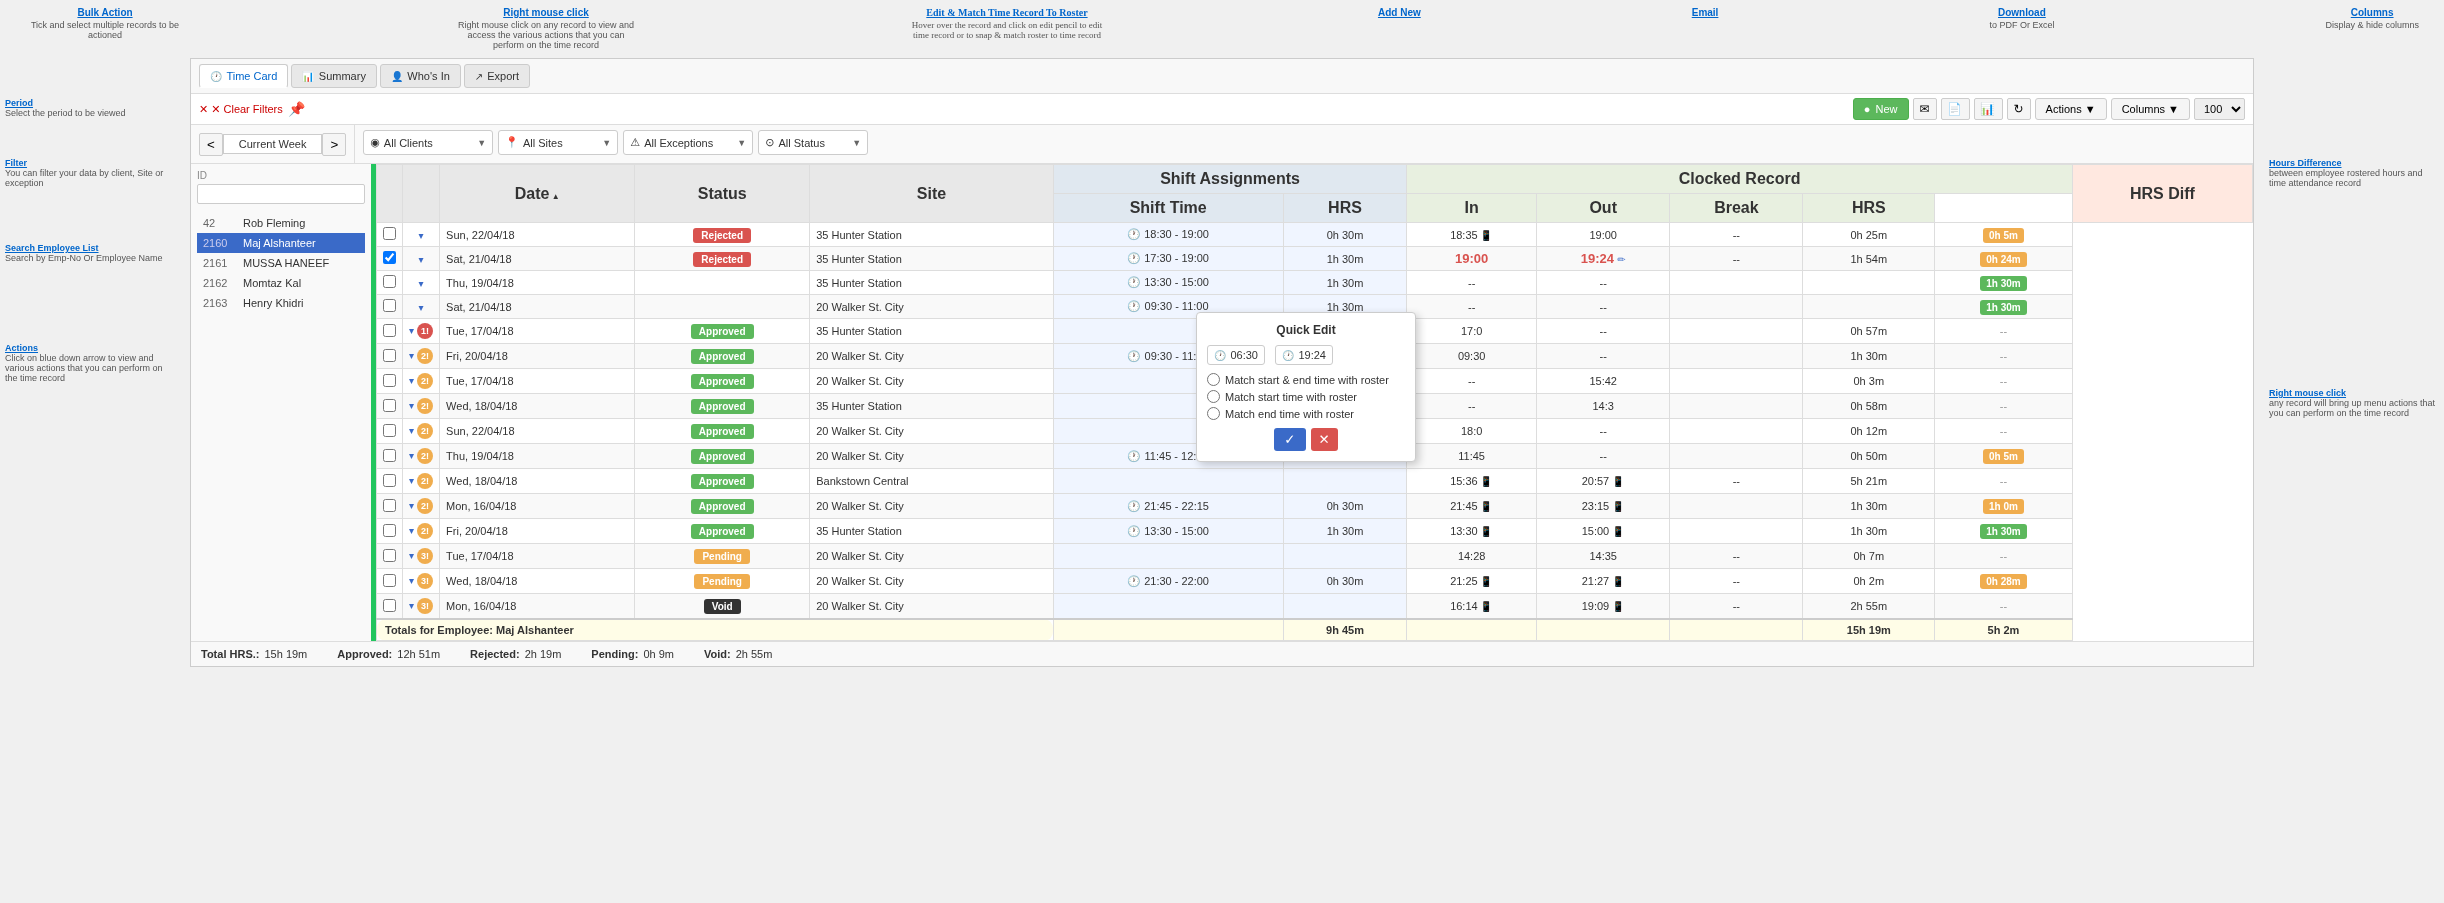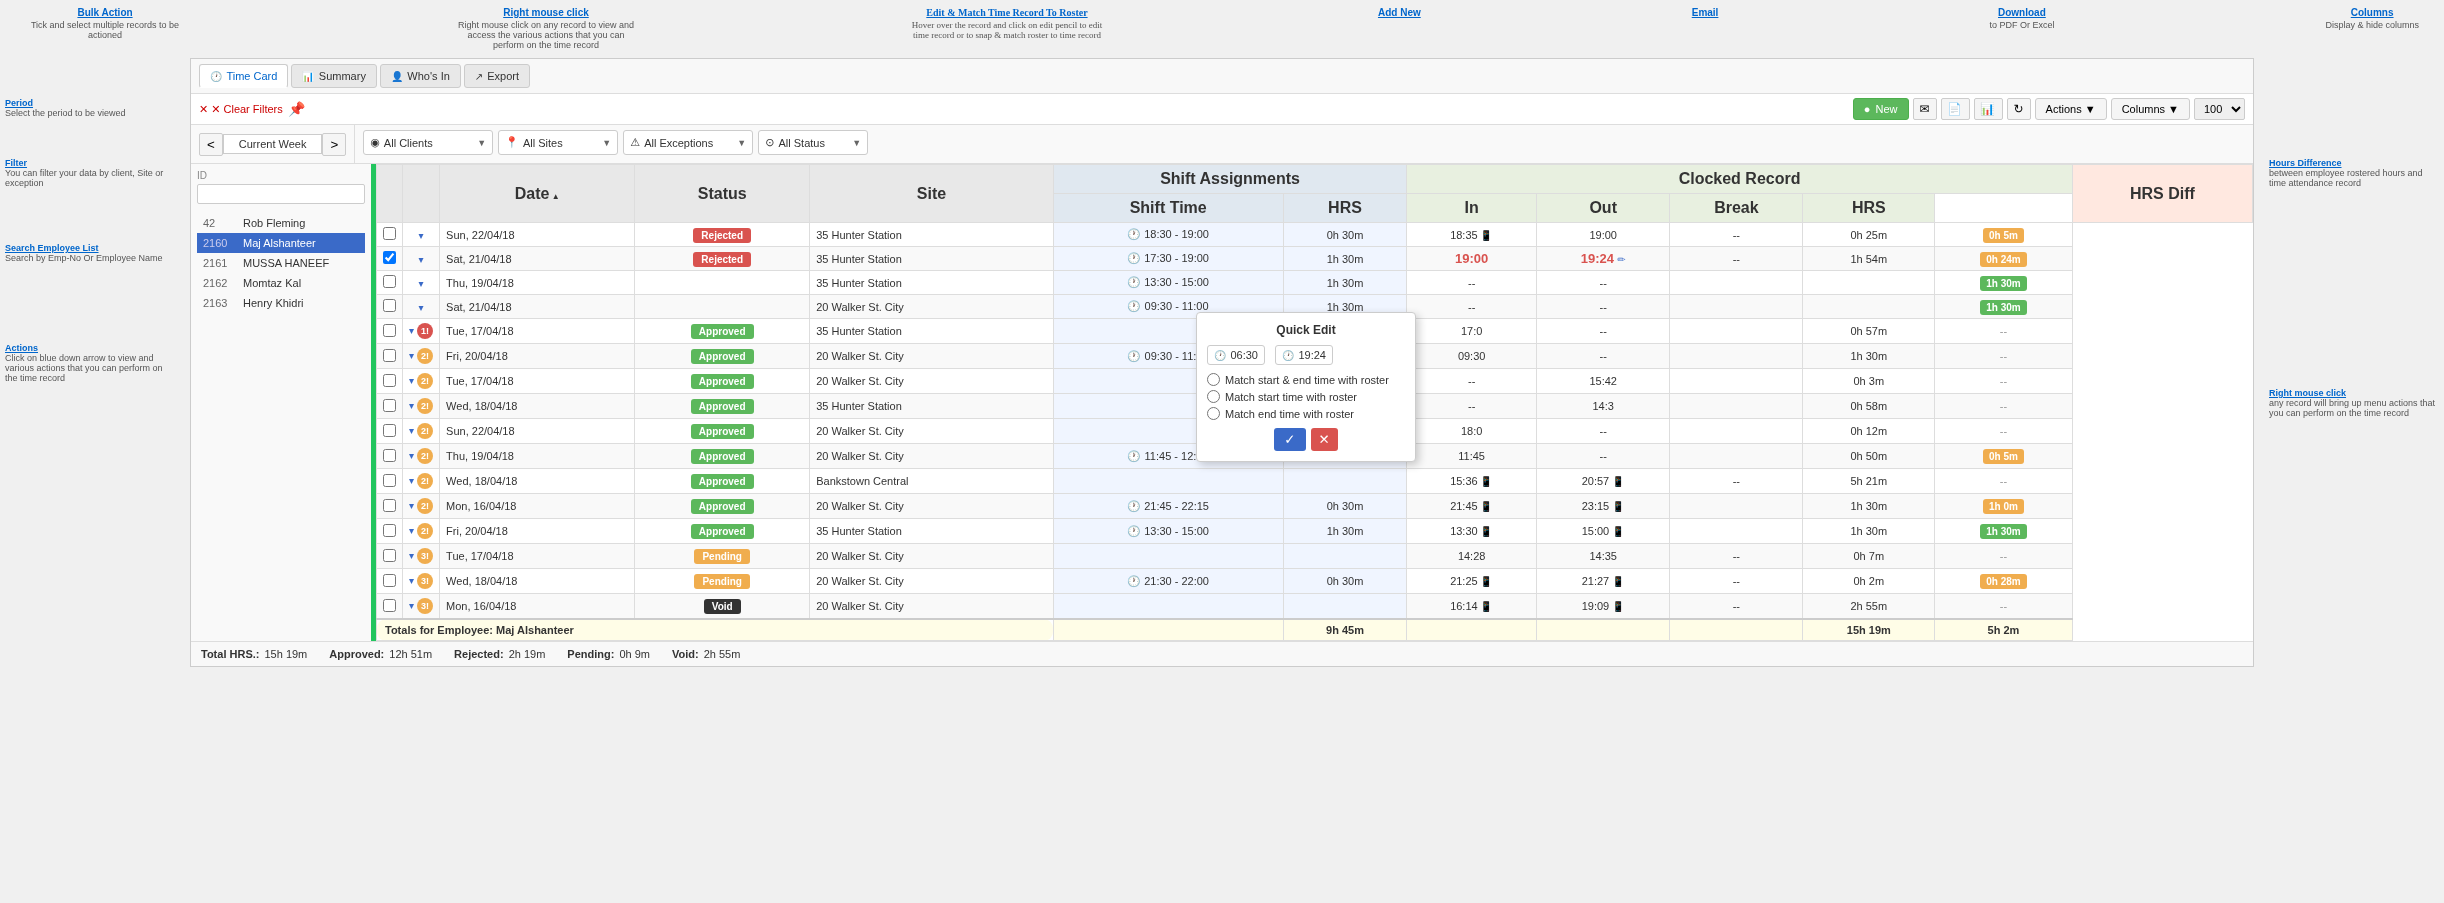--- a/index.html
+++ b/index.html
@@ -72,21 +72,21 @@
     
     .totals-row td { background: #fffde7; font-weight: bold; border-top: 2px solid #ccc; }
     
     
     .table-footer { padding: 6px 8px; border-top: 1px solid #ddd; display: flex; justify-content: space-between; align-items: center; font-size: 11px; }
     .pagination { display: flex; align-items: center; gap: 4px; }
     .page-btn { padding: 3px 8px; border: 1px solid #ccc; border-radius: 3px; cursor: pointer; background: #f5f5f5; font-size: 11px; }
     .page-btn.active { background: #3a6ac8; color: white; border-color: #3a6ac8; }
     
     
-    .summary-footer { padding: 6px 10px; background: #f8f8f8; border-top: 1px solid #ddd; display: flex; gap: 22px; font-size: 11px; }
+    .summary-footer { padding: 6px 10px; background: #f8f8f8; border-top: 1px solid #ddd; display: flex; gap: 30px; font-size: 11px; }
     .summary-item { display: flex; gap: 5px; }
     .summary-label { font-weight: bold; }
     
     
     .quick-edit-popup { position: absolute; background: white; border: 1px solid #ccc; border-radius: 4px; padding: 10px; box-shadow: 3px 3px 8px rgba(0,0,0,0.2); z-index: 100; width: 220px; font-size: 11px; }
     .quick-edit-title { font-weight: bold; text-align: center; margin-bottom: 8px; font-size: 12px; }
     .quick-edit-times { display: flex; gap: 10px; margin-bottom: 8px; }
     .time-input-box { display: flex; align-items: center; gap: 4px; border: 1px solid #ccc; padding: 3px 6px; border-radius: 3px; }
     .time-icon { font-size: 10px; color: #666; }
     .radio-option { display: flex; align-items: center; gap: 5px; margin-bottom: 4px; cursor: pointer; }

